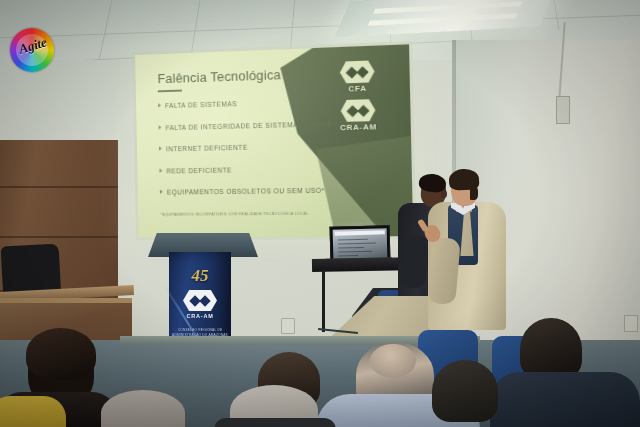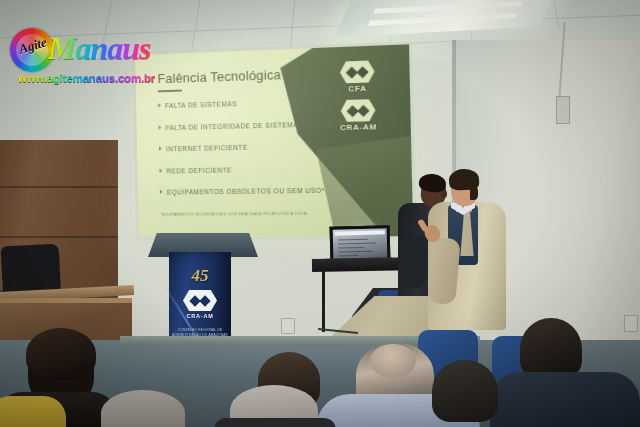--- a/index.html
+++ b/index.html
@@ -560,18 +560,16 @@
   <div class="a1-hairtop"></div>
   <div class="a1-body"></div>
   <div class="a8-body"></div>
   <div class="a2-head"></div>
   <div class="a3-head"></div>
   <div class="a3-body"></div>
 
   <div class="wm">
     <div class="wm-ball"></div>
     <div class="wm-agite">Agite</div>
-    <div class="wm-manaus">Manaus</div>
-    <div class="wm-url">www.agitemanaus.com.br</div>
   </div>
 
   <div class="vignette"></div>
 </div>
 
 </body></html>

